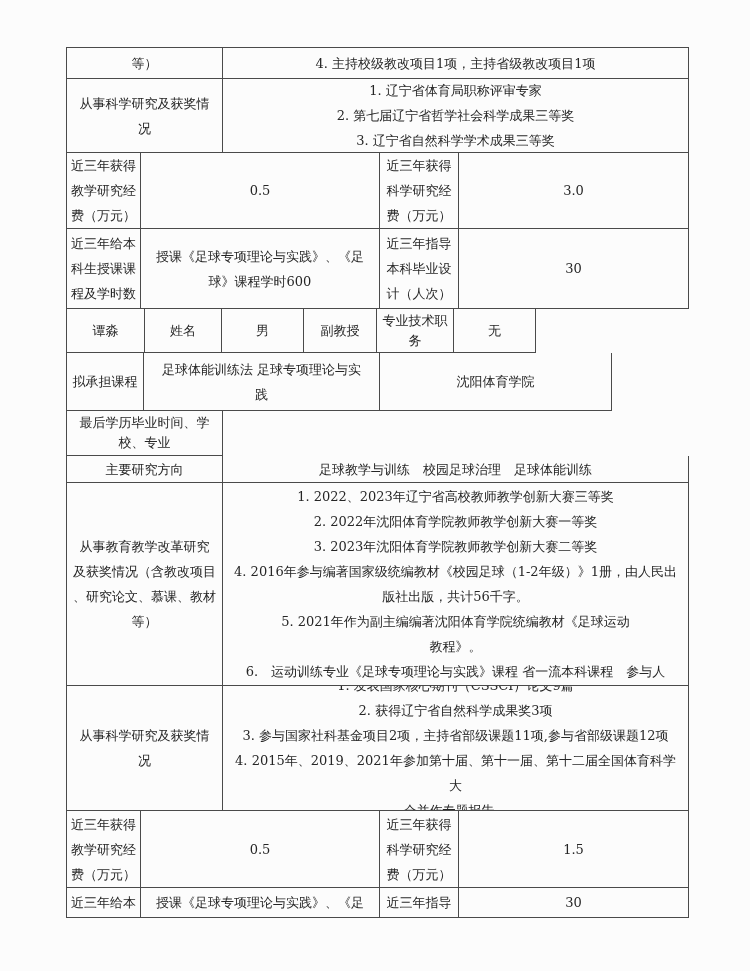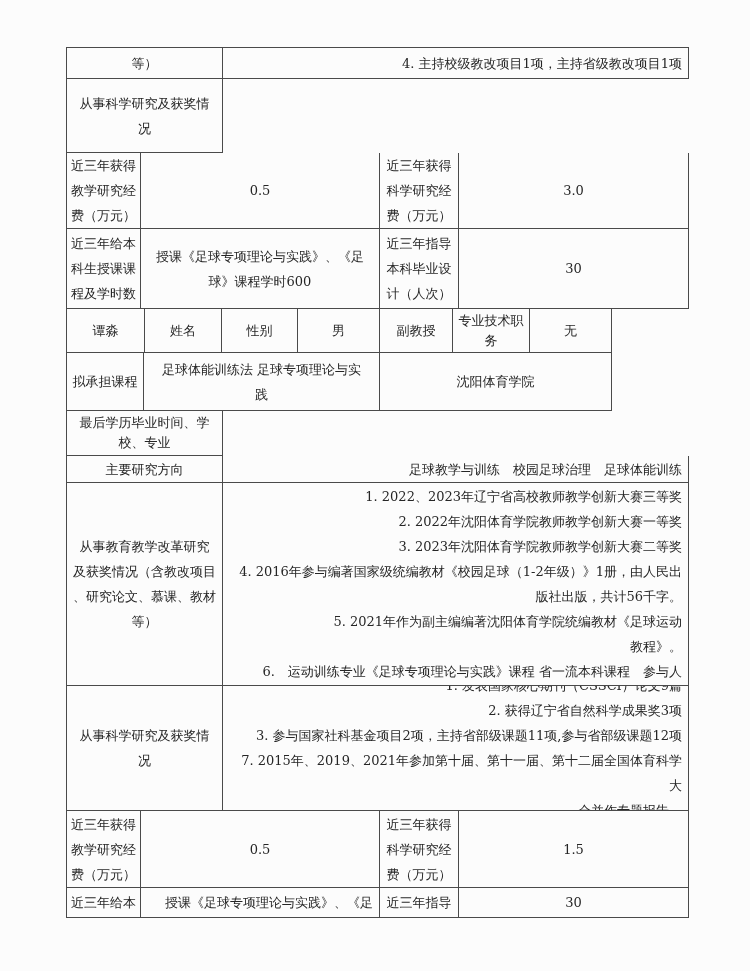--- a/index.html
+++ b/index.html
@@ -26,37 +26,40 @@
     border-right: 1px solid #4a4a4a;
     border-bottom: 1px solid #4a4a4a;
     display: flex; flex-direction: column; justify-content: center;
     white-space: pre-line;
     font-size: 13px;
     line-height: 25px;
     overflow: hidden;
     flex: 0 0 auto;
   }
   .ctr { text-align: center; padding: 0 4px; }
-  .lft { text-align: right; padding: 0 6px; }
+  .lft { text-align: center; padding: 0 6px; }
   .lh20 { line-height: 20px; }
 </style>
 </head>
 <body>
 
 <div class="page">
   <div class="sheet">
 
     <div class="row">
       <div class="cell ctr" style="width:156px;height:31px">等）</div>
       <div class="cell lft" style="width:466px;height:31px">4. 主持校级教改项目1项，主持省级教改项目1项</div>
     </div>
 
     <div class="row">
       <div class="cell ctr" style="width:156px;height:74px">从事科学研究及获奖情
 况</div>
+      <div class="cell lft" style="width:466px;height:74px">1. 辽宁省体育局职称评审专家
+2. 第七届辽宁省哲学社会科学成果三等奖
+3. 辽宁省自然科学学术成果三等奖</div>
     </div>
 
     <div class="row">
       <div class="cell ctr" style="width:74px;height:76px">近三年获得
 教学研究经
 费（万元）</div>
       <div class="cell ctr" style="width:239px;height:76px">0.5</div>
       <div class="cell ctr" style="width:79px;height:76px">近三年获得
 科学研究经
 费（万元）</div>
@@ -71,21 +74,20 @@
 球》课程学时600</div>
       <div class="cell ctr" style="width:79px;height:80px">近三年指导
 本科毕业设
 计（人次）</div>
       <div class="cell ctr" style="width:230px;height:80px">30</div>
     </div>
 
     <div class="row">
       <div class="cell ctr lh20" style="width:78px;height:44px">谭淼</div>
       <div class="cell ctr lh20" style="width:77px;height:44px">姓名</div>
-      <div class="cell ctr lh20" style="width:76px;height:44px">性别</div>
       <div class="cell ctr lh20" style="width:82px;height:44px">男</div>
       <div class="cell ctr lh20" style="width:73px;height:44px">副教授</div>
       <div class="cell ctr lh20" style="width:77px;height:44px">专业技术职
 务</div>
       <div class="cell ctr lh20" style="width:82px;height:44px">无</div>
     </div>
 
     <div class="row">
       <div class="cell ctr" style="width:77px;height:58px">拟承担课程</div>
       <div class="cell ctr" style="width:236px;height:58px">足球体能训练法 足球专项理论与实
@@ -117,21 +119,21 @@
 教程》。
 6.　运动训练专业《足球专项理论与实践》课程 省一流本科课程　参与人</div>
     </div>
 
     <div class="row">
       <div class="cell ctr" style="width:156px;height:125px">从事科学研究及获奖情
 况</div>
       <div class="cell lft" style="width:466px;height:125px">1. 发表国家核心期刊（CSSCI）论文9篇
 2. 获得辽宁省自然科学成果奖3项
 3. 参与国家社科基金项目2项，主持省部级课题11项,参与省部级课题12项
-7. 2015年、2019、2021年参加第十届、第十一届、第十二届全国体育科学大
+4. 2015年、2019、2021年参加第十届、第十一届、第十二届全国体育科学大
 会并作专题报告。</div>
     </div>
 
     <div class="row">
       <div class="cell ctr" style="width:74px;height:77px">近三年获得
 教学研究经
 费（万元）</div>
       <div class="cell ctr" style="width:239px;height:77px">0.5</div>
       <div class="cell ctr" style="width:79px;height:77px">近三年获得
 科学研究经

